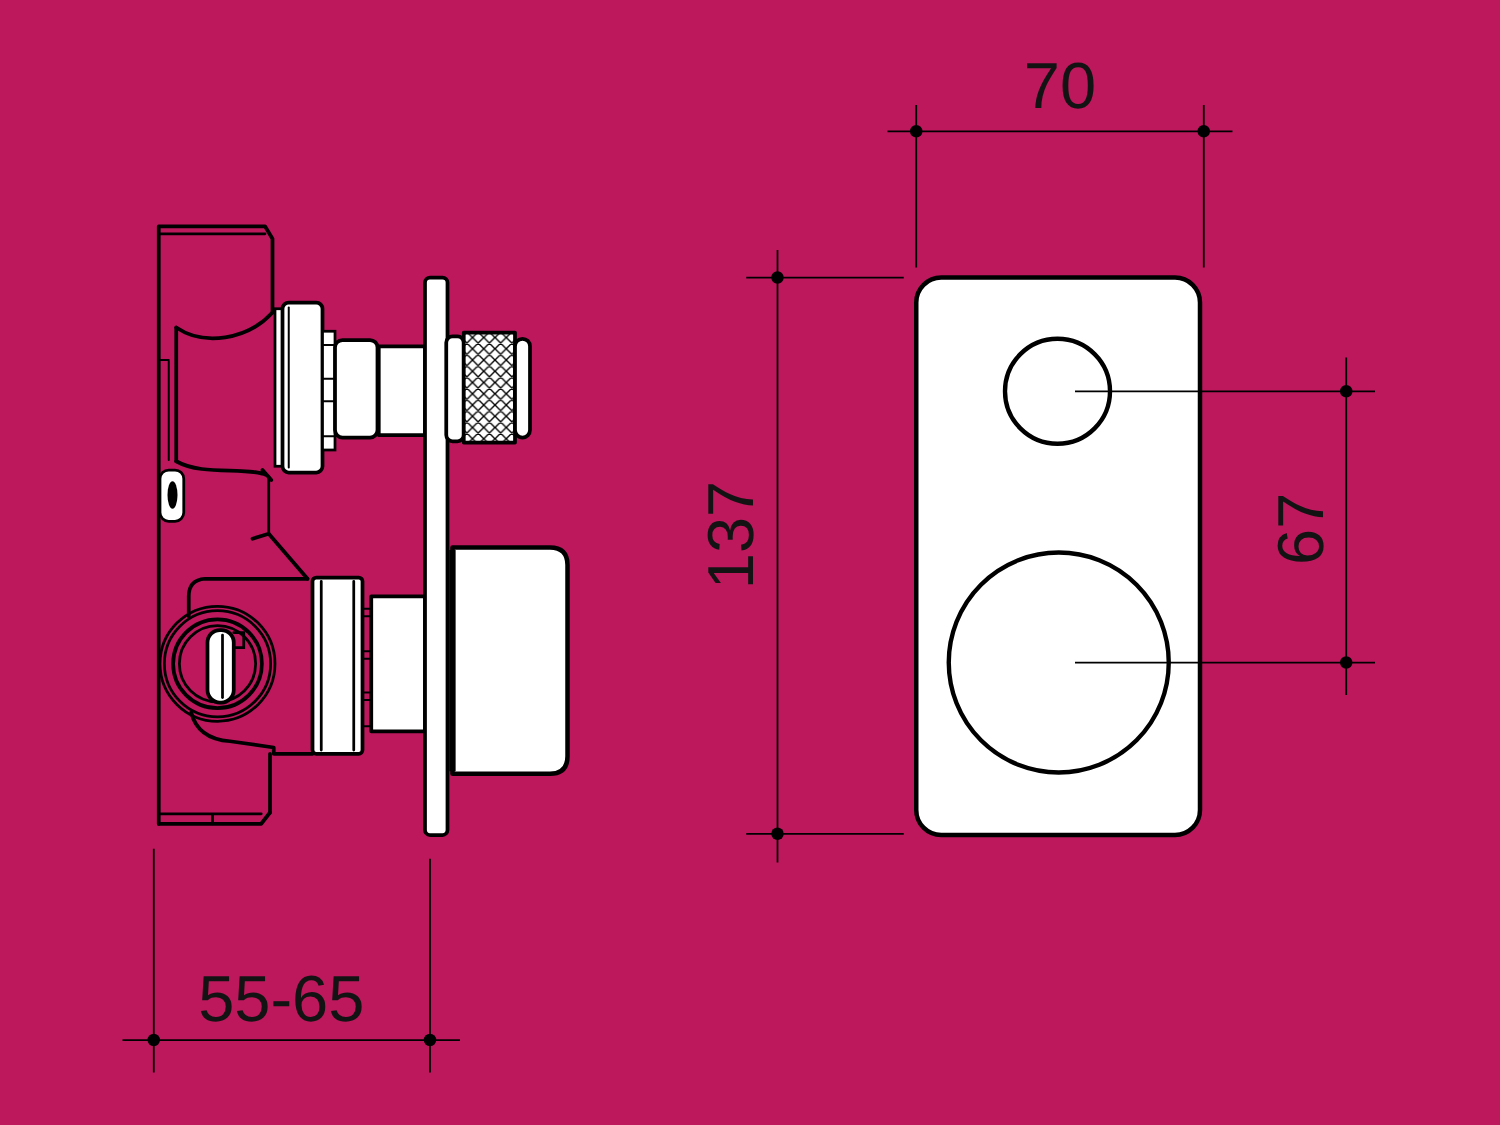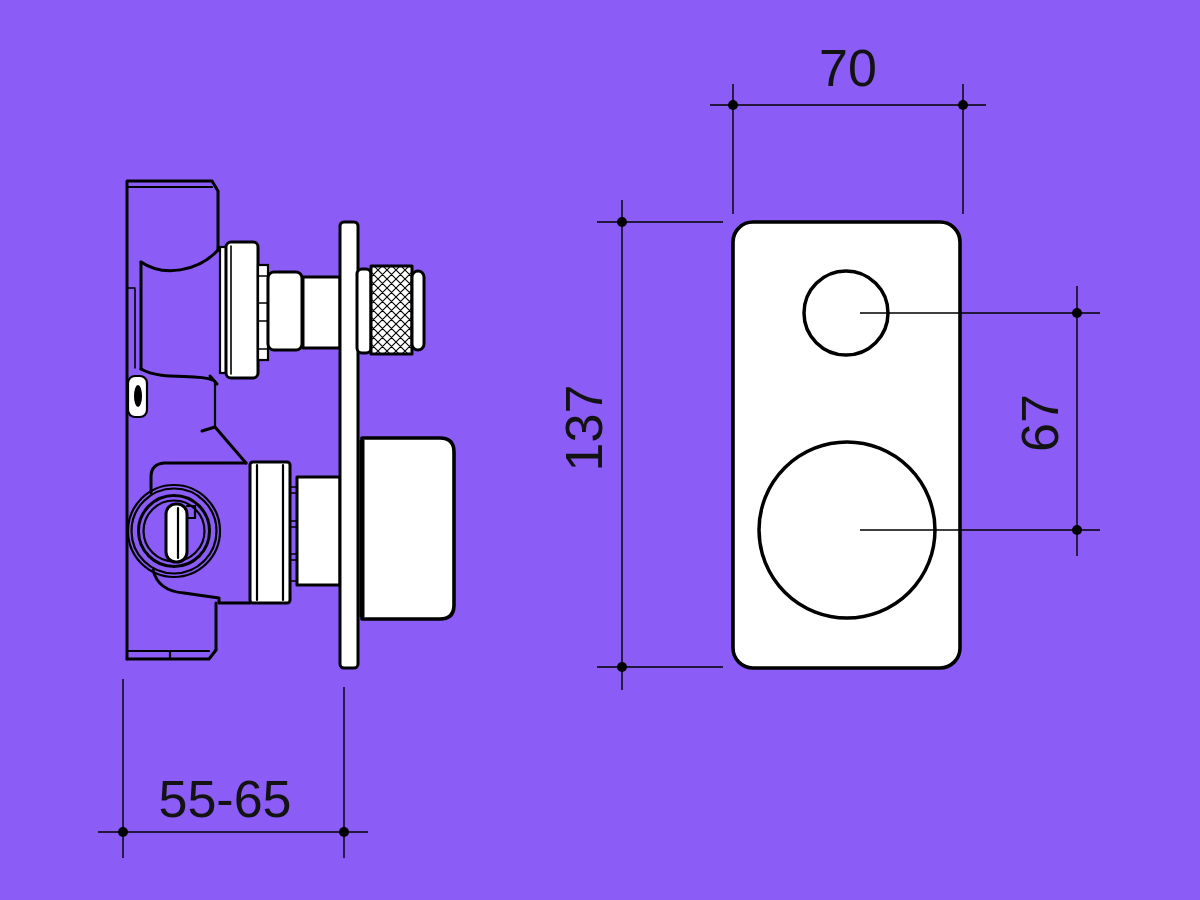--- a/index.html
+++ b/index.html
@@ -1,16 +1,16 @@
 <!DOCTYPE html>
 <html><head>
 <meta charset="utf-8">
 <style>
   html,body{margin:0;padding:0;background:#ffffff;}
-  .canvas{width:1200px;height:900px;position:relative;background:#8b5cf6;overflow:hidden;}
+  .canvas{width:1200px;height:900px;position:relative;background:#be185d;overflow:hidden;}
   svg{display:block;}
   
   .ol   {stroke:#000;stroke-width:3;fill:none;stroke-linejoin:round;stroke-linecap:round;}
   .olw  {stroke:#000;stroke-width:3;fill:#fff;stroke-linejoin:round;}
   .olw2 {stroke:#000;stroke-width:3.6;fill:#fff;stroke-linejoin:round;}
   .med  {stroke:#000;stroke-width:2.2;fill:none;stroke-linecap:round;}
   .medw {stroke:#000;stroke-width:2.2;fill:#fff;}
   .thin {stroke:#000;stroke-width:1.6;fill:none;stroke-linecap:round;}
   .dim  {stroke:#000;stroke-width:1.4;fill:none;stroke-linecap:butt;}
   .dot  {fill:#000;stroke:none;}

